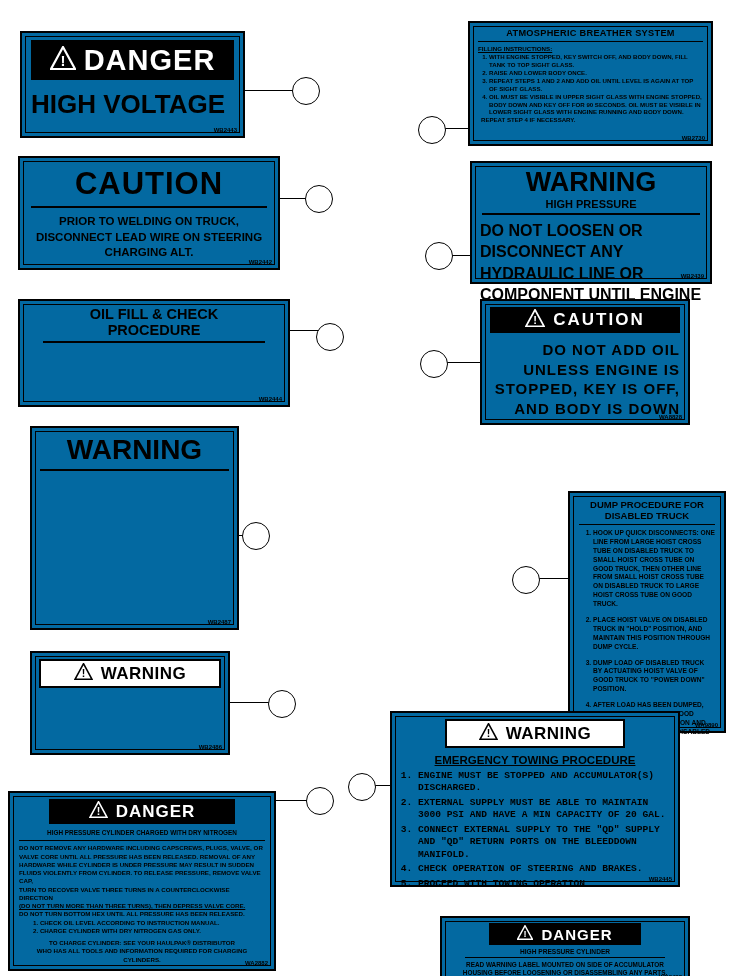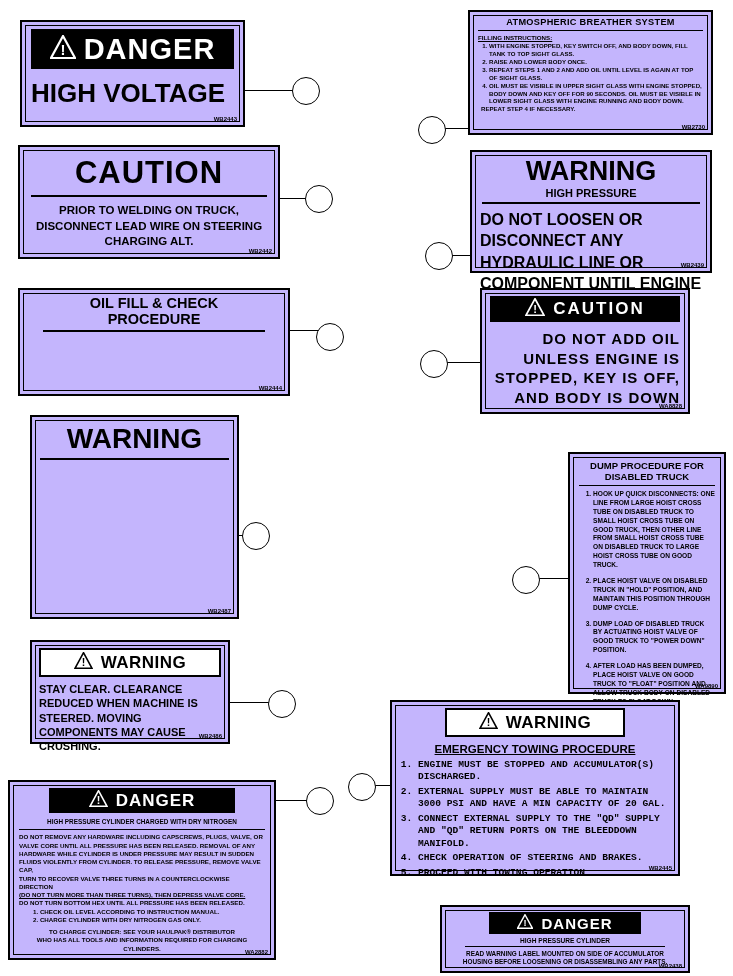--- a/index.html
+++ b/index.html
@@ -1,19 +1,19 @@
 <!DOCTYPE html>
 <html><head>
 <meta charset="utf-8">
 <style>
   html,body{margin:0;padding:0;background:#ffffff;}
   body{width:733px;height:976px;position:relative;font-family:"Liberation Sans",sans-serif;color:#000;}
   #canvas{position:relative;width:733px;height:976px;overflow:hidden;}
 
-  .label{position:absolute;box-sizing:border-box;background:#c4b5fd;border:2px solid #000;}
+  .label{position:absolute;box-sizing:border-box;background:#0369a1;border:2px solid #000;margin-top:11px;}
   .label .inner{position:absolute;inset:3px;border:1px solid #000;box-sizing:border-box;}
   .label .body{position:relative;box-sizing:border-box;padding:6px 7px;height:100%;}
   .code{position:absolute;right:6px;bottom:3px;font-size:6px;font-weight:bold;}
   .code2{position:absolute;right:6px;bottom:2px;font-size:6px;font-weight:bold;}
 
   
   .banner{background:#000;color:#fff;display:flex;align-items:center;justify-content:center;gap:8px;font-weight:bold;}
   .banner .tri{flex:0 0 auto;}
   .wbanner{background:#fff;color:#000;border:2px solid #000;display:flex;align-items:center;justify-content:center;gap:8px;font-weight:bold;}
 
@@ -62,21 +62,21 @@
   #warn-hp{left:470px;top:150px;width:242px;height:123px;}
   #warn-hp .t{font-size:27px;font-weight:bold;text-align:center;}
   #warn-hp .sub{font-size:11px;font-weight:bold;text-align:center;}
   #warn-hp .rule{height:2px;background:#000;margin:3px 2px 5px 2px;}
   #warn-hp .txt{font-size:16px;font-weight:bold;text-align:left;line-height:1.33;}
 
   #caution-oil{left:480px;top:288px;width:210px;height:126px;}
   #caution-oil .hdr{height:26px;}
   #caution-oil .txt{font-size:15px;font-weight:bold;text-align:right;line-height:1.3;margin-top:7px;letter-spacing:1px;}
 
-  #dump-disabled{left:568px;top:452px;width:158px;height:242px;}
+  #dump-disabled{left:568px;top:480px;width:158px;height:242px;}
   #dump-disabled .t{font-size:9.5px;font-weight:bold;text-align:center;}
   #dump-disabled .rule{height:1px;background:#000;margin:3px 0 4px 0;}
   #dump-disabled ol{margin:0;padding:0 0 0 14px;}
   #dump-disabled li{font-size:6.6px;font-weight:bold;line-height:1.35;margin-bottom:7px;}
 
   #tow{left:390px;top:700px;width:290px;height:176px;}
   #tow .hdr{height:25px;margin:0 auto;width:176px;}
   #tow .sub{font-size:11.5px;font-weight:bold;text-align:center;margin-top:6px;text-decoration:underline;}
   #tow ol{margin:4px 0 0 0;padding:0 0 0 16px;font-family:Liberation Mono, monospace;}
   #tow li{font-size:9.6px;font-weight:bold;line-height:1.3;margin-bottom:2px;}
@@ -142,21 +142,20 @@
     <div class="body" style="padding:6px 7px;">
       <div class="wbanner hdr">
         <span class="tri">
           <svg width="19" height="17" viewBox="0 0 26 24">
               <polygon points="13,1 25,23 1,23" fill="none" stroke="#000" stroke-width="2.2"></polygon>
               <text x="13" y="20" font-size="15" font-family="Liberation Sans" fill="#000" text-anchor="middle" font-weight="bold">!</text>
             </svg>
         </span>
         <span style="font-size:17px;letter-spacing:0.5px;">WARNING</span>
       </div>
-      <div class="txt">STAY CLEAR. CLEARANCE REDUCED WHEN MACHINE IS STEERED. MOVING COMPONENTS MAY CAUSE CRUSHING.</div>
       <div class="code">WB2486</div>
     </div>
   </div>
 
   <div class="label" id="danger-hp">
     <div class="inner"></div>
     <div class="body" style="padding:6px 9px;">
       <div class="banner hdr" style="width:186px;margin:0 auto;">
         <span class="tri">
           <svg width="19" height="17" viewBox="0 0 26 24">

